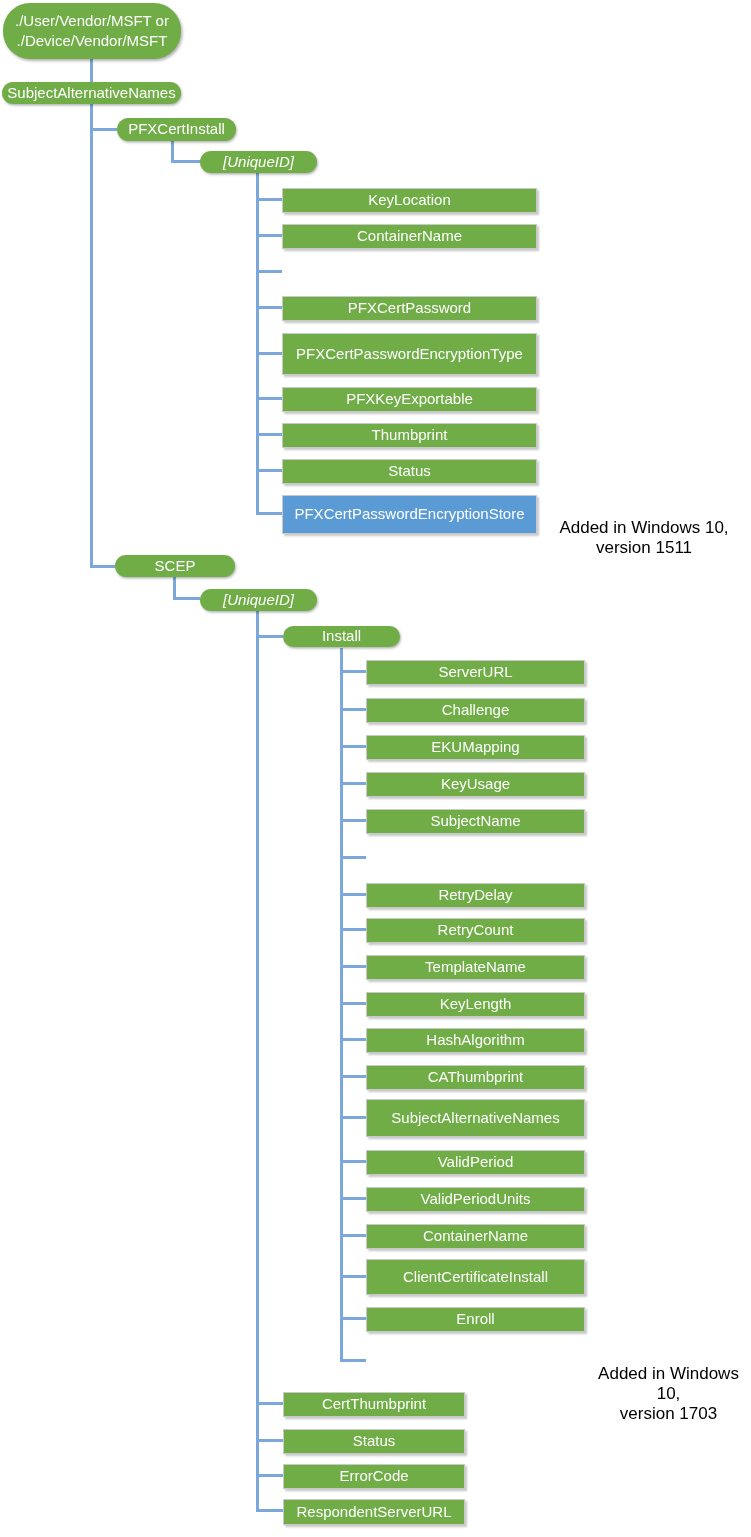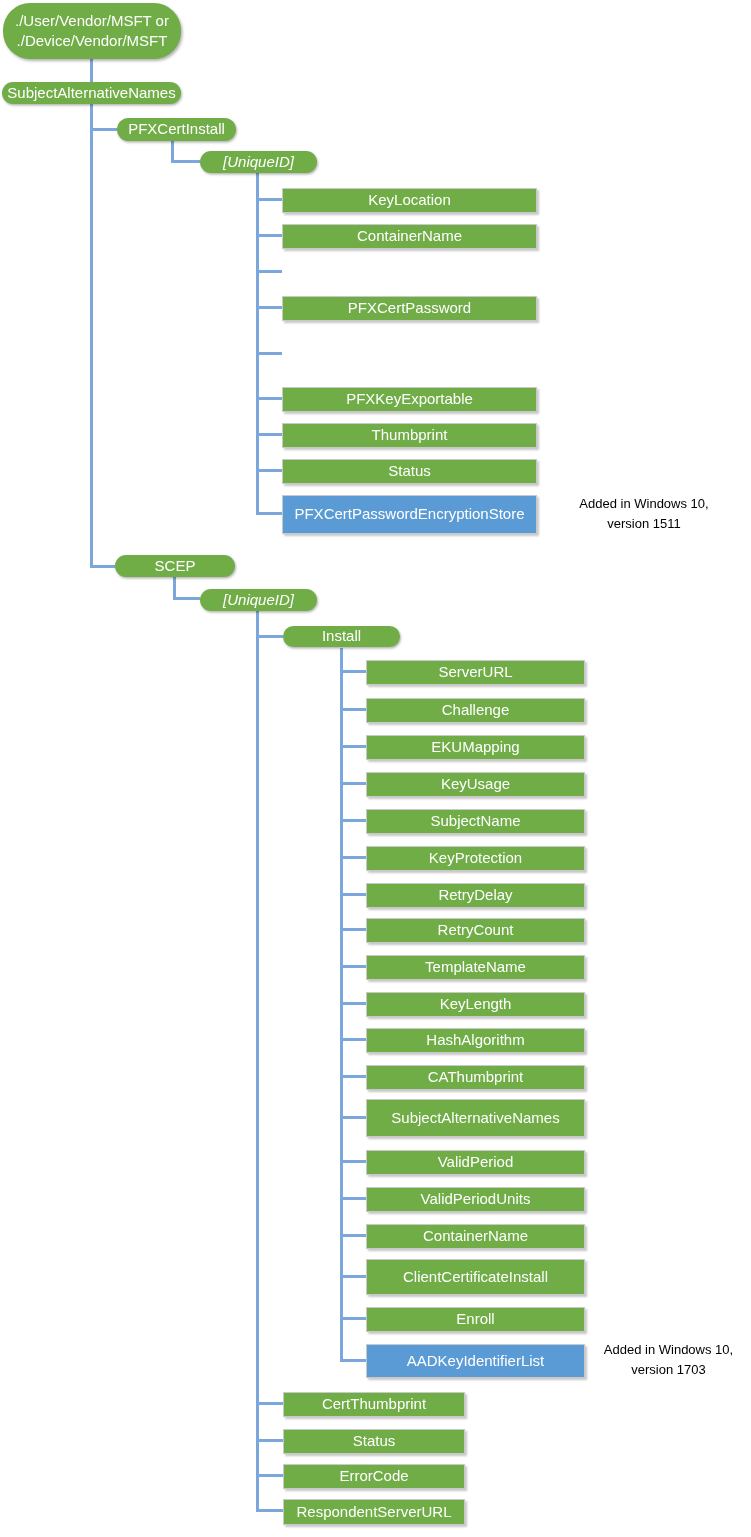--- a/index.html
+++ b/index.html
@@ -23,22 +23,22 @@
     box-shadow:1px 1.5px 2.5px rgba(0,0,0,0.30);
   }
   .blue{background:#5B9BD5;}
   .italic{font-style:italic;}
   .root{
     background:#70AD47;border-radius:27px;
     box-shadow:1.5px 2px 3px rgba(0,0,0,0.30);
     flex-direction:column;text-align:center;line-height:20px;
   }
   .annotation{
-    position:absolute;color:#000000;font-size:13px;line-height:20px;
-    text-align:center;font-weight:400;
+    position:absolute;color:#000000;font-size:17px;line-height:20px;
+    text-align:center;font-weight:400;margin-top:24px;
   }
 </style>
 </head>
 <body>
 
 <div class="canvas">
 
   <div class="vline" style="left:90px;top:59px;height:23px"></div>
   <div class="vline" style="left:90px;top:104px;height:464px"></div>
   <div class="hline" style="left:90px;top:128px;width:27px"></div>
@@ -97,49 +97,48 @@
   <div class="node pill" style="left:2px;top:82px;width:179px;height:22px">SubjectAlternativeNames</div>
   <div class="node pill" style="left:117px;top:118px;width:119px;height:23px">PFXCertInstall</div>
   <div class="node pill italic" style="left:200px;top:151px;width:117px;height:22px">[UniqueID]</div>
   <div class="node pill" style="left:115px;top:555px;width:120px;height:22px">SCEP</div>
   <div class="node pill italic" style="left:200px;top:589px;width:117px;height:22px">[UniqueID]</div>
   <div class="node pill" style="left:283px;top:626px;width:117px;height:21px">Install</div>
 
   <div class="node box" style="left:282px;top:188px;width:253px;height:23px">KeyLocation</div>
   <div class="node box" style="left:282px;top:224px;width:253px;height:23px">ContainerName</div>
   <div class="node box" style="left:282px;top:296px;width:253px;height:23px">PFXCertPassword</div>
+  <div class="node box" style="left:282px;top:333px;width:253px;height:40px">PFXCertPasswordEncryptionType</div>
   <div class="node box" style="left:282px;top:387px;width:253px;height:23px">PFXKeyExportable</div>
   <div class="node box" style="left:282px;top:423px;width:253px;height:23px">Thumbprint</div>
   <div class="node box" style="left:282px;top:459px;width:253px;height:23px">Status</div>
   <div class="node box blue" style="left:282px;top:495px;width:253px;height:37px">PFXCertPasswordEncryptionStore</div>
 
   <div class="annotation" style="left:538px;top:494px;width:212px">
     <div>Added in Windows 10,</div>
     <div>version 1511</div>
   </div>
 
   <div class="node box" style="left:366px;top:660px;width:217px;height:23px">ServerURL</div>
   <div class="node box" style="left:366px;top:698px;width:217px;height:23px">Challenge</div>
   <div class="node box" style="left:366px;top:735px;width:217px;height:23px">EKUMapping</div>
   <div class="node box" style="left:366px;top:772px;width:217px;height:23px">KeyUsage</div>
   <div class="node box" style="left:366px;top:809px;width:217px;height:23px">SubjectName</div>
-  <div class="node box" style="left:366px;top:846px;width:217px;height:23px">KeyProtection</div>
   <div class="node box" style="left:366px;top:883px;width:217px;height:23px">RetryDelay</div>
   <div class="node box" style="left:366px;top:918px;width:217px;height:23px">RetryCount</div>
   <div class="node box" style="left:366px;top:955px;width:217px;height:23px">TemplateName</div>
   <div class="node box" style="left:366px;top:992px;width:217px;height:23px">KeyLength</div>
   <div class="node box" style="left:366px;top:1028px;width:217px;height:23px">HashAlgorithm</div>
   <div class="node box" style="left:366px;top:1065px;width:217px;height:23px">CAThumbprint</div>
   <div class="node box" style="left:366px;top:1099px;width:217px;height:36px">SubjectAlternativeNames</div>
   <div class="node box" style="left:366px;top:1150px;width:217px;height:23px">ValidPeriod</div>
   <div class="node box" style="left:366px;top:1187px;width:217px;height:23px">ValidPeriodUnits</div>
   <div class="node box" style="left:366px;top:1224px;width:217px;height:23px">ContainerName</div>
   <div class="node box" style="left:366px;top:1259px;width:217px;height:34px">ClientCertificateInstall</div>
   <div class="node box" style="left:366px;top:1307px;width:217px;height:23px">Enroll</div>
-  <div class="node box blue" style="left:366px;top:1344px;width:217px;height:32px">AADKeyIdentifierList</div>
 
   <div class="annotation" style="left:586px;top:1340px;width:165px">
     <div>Added in Windows 10,</div>
     <div>version 1703</div>
   </div>
 
   <div class="node box" style="left:283px;top:1392px;width:180px;height:23px">CertThumbprint</div>
   <div class="node box" style="left:283px;top:1429px;width:180px;height:23px">Status</div>
   <div class="node box" style="left:283px;top:1464px;width:180px;height:23px">ErrorCode</div>
   <div class="node box" style="left:283px;top:1499px;width:180px;height:24px">RespondentServerURL</div>

